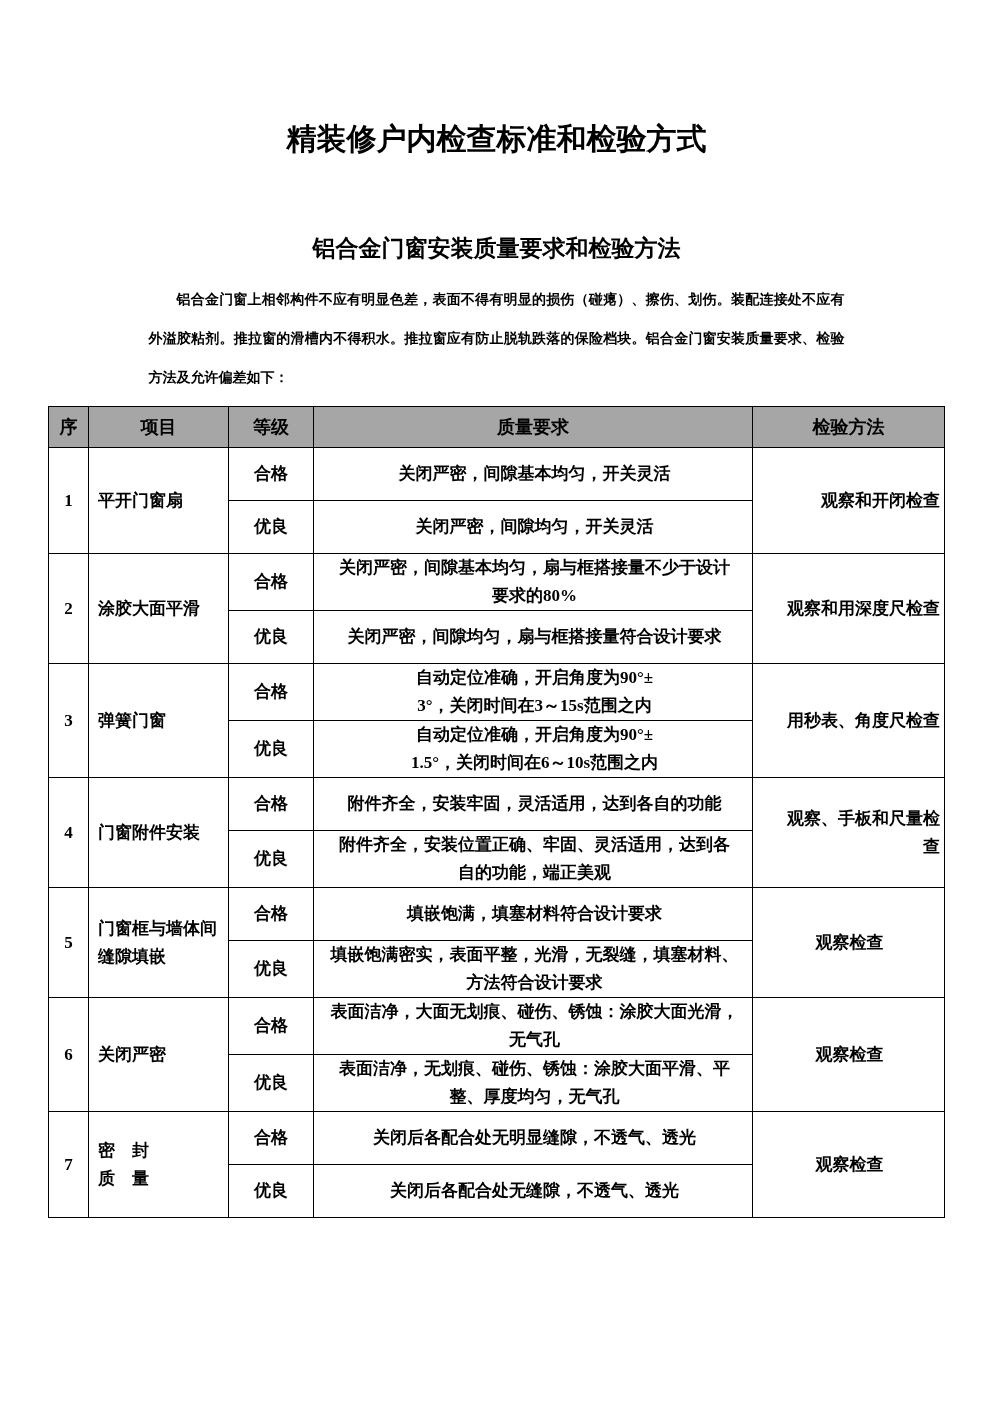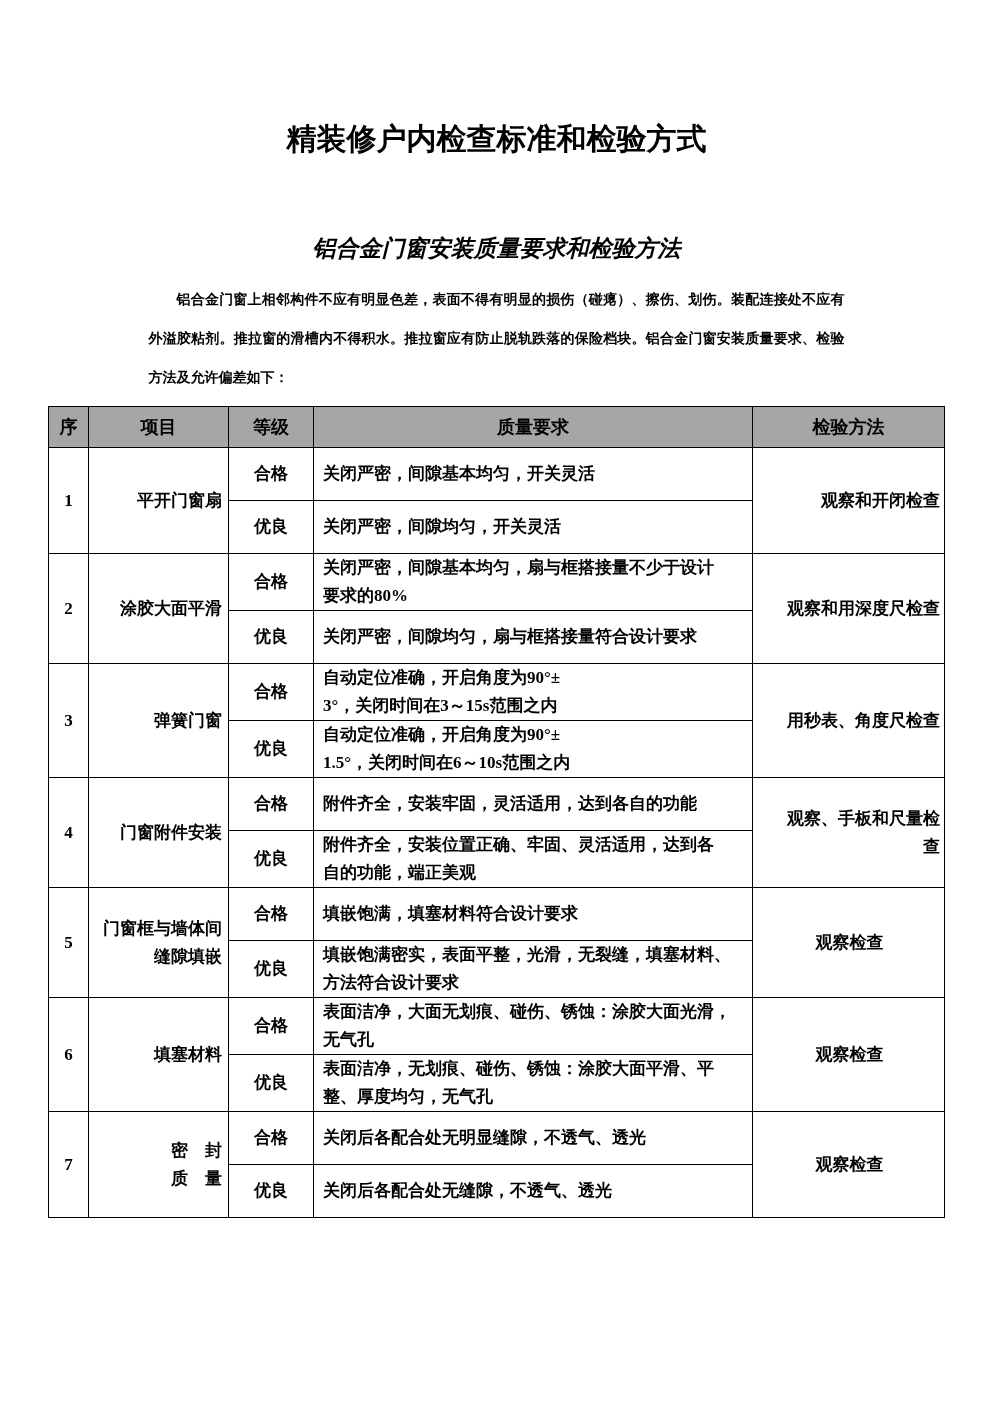--- a/index.html
+++ b/index.html
@@ -21,21 +21,20 @@
     line-height: 42px;
     text-align: center;
     font-weight: bold;
   }
   .doc-subtitle {
     margin: 74px 0 0 0;
     font-size: 23px;
     line-height: 30px;
     text-align: center;
     font-weight: bold;
-    font-style: italic;
   }
   .doc-intro {
     width: 696px;
     margin: 16px auto 0 auto;
     font-size: 14px;
     line-height: 39px;
     text-indent: 2em;
     text-align: justify;
     text-justify: inter-ideograph;
   }
@@ -60,32 +59,32 @@
     font-weight: bold;
     padding: 0;
   }
   tr.h1 { height: 28px; }
   tr.h2 { height: 57px; }
   .c-no {
     text-align: center;
     padding: 0;
   }
   .c-item {
-    text-align: right;
+    text-align: left;
     padding: 0 6px 0 9px;
     line-height: 28px;
     white-space: pre-line;
   }
   .c-grade {
     text-align: center;
     padding: 12px;
     line-height: 28px;
   }
   .c-req {
-    text-align: left;
+    text-align: center;
     padding: 0 6px 0 9px;
     line-height: 28px;
     white-space: pre-line;
   }
   .c-method {
     line-height: 28px;
     padding: 0 4px 0 6px;
     white-space: pre-line;
   }
   .m-left   { text-align: right; }
@@ -180,21 +179,21 @@
       <td class="c-method m-center" rowspan="2">观察检查</td>
     </tr>
     <tr class="h2">
       <td class="c-grade">优良</td>
       <td class="c-req">填嵌饱满密实，表面平整，光滑，无裂缝，填塞材料、
 方法符合设计要求</td>
     </tr>
 
     <tr class="h2">
       <td class="c-no" rowspan="2">6</td>
-      <td class="c-item" rowspan="2">填塞材料</td>
+      <td class="c-item" rowspan="2">关闭严密</td>
       <td class="c-grade">合格</td>
       <td class="c-req">表面洁净，大面无划痕、碰伤、锈蚀：涂胶大面光滑，
 无气孔</td>
       <td class="c-method m-center" rowspan="2">观察检查</td>
     </tr>
     <tr class="h2">
       <td class="c-grade">优良</td>
       <td class="c-req">表面洁净，无划痕、碰伤、锈蚀：涂胶大面平滑、平
 整、厚度均匀，无气孔</td>
     </tr>

